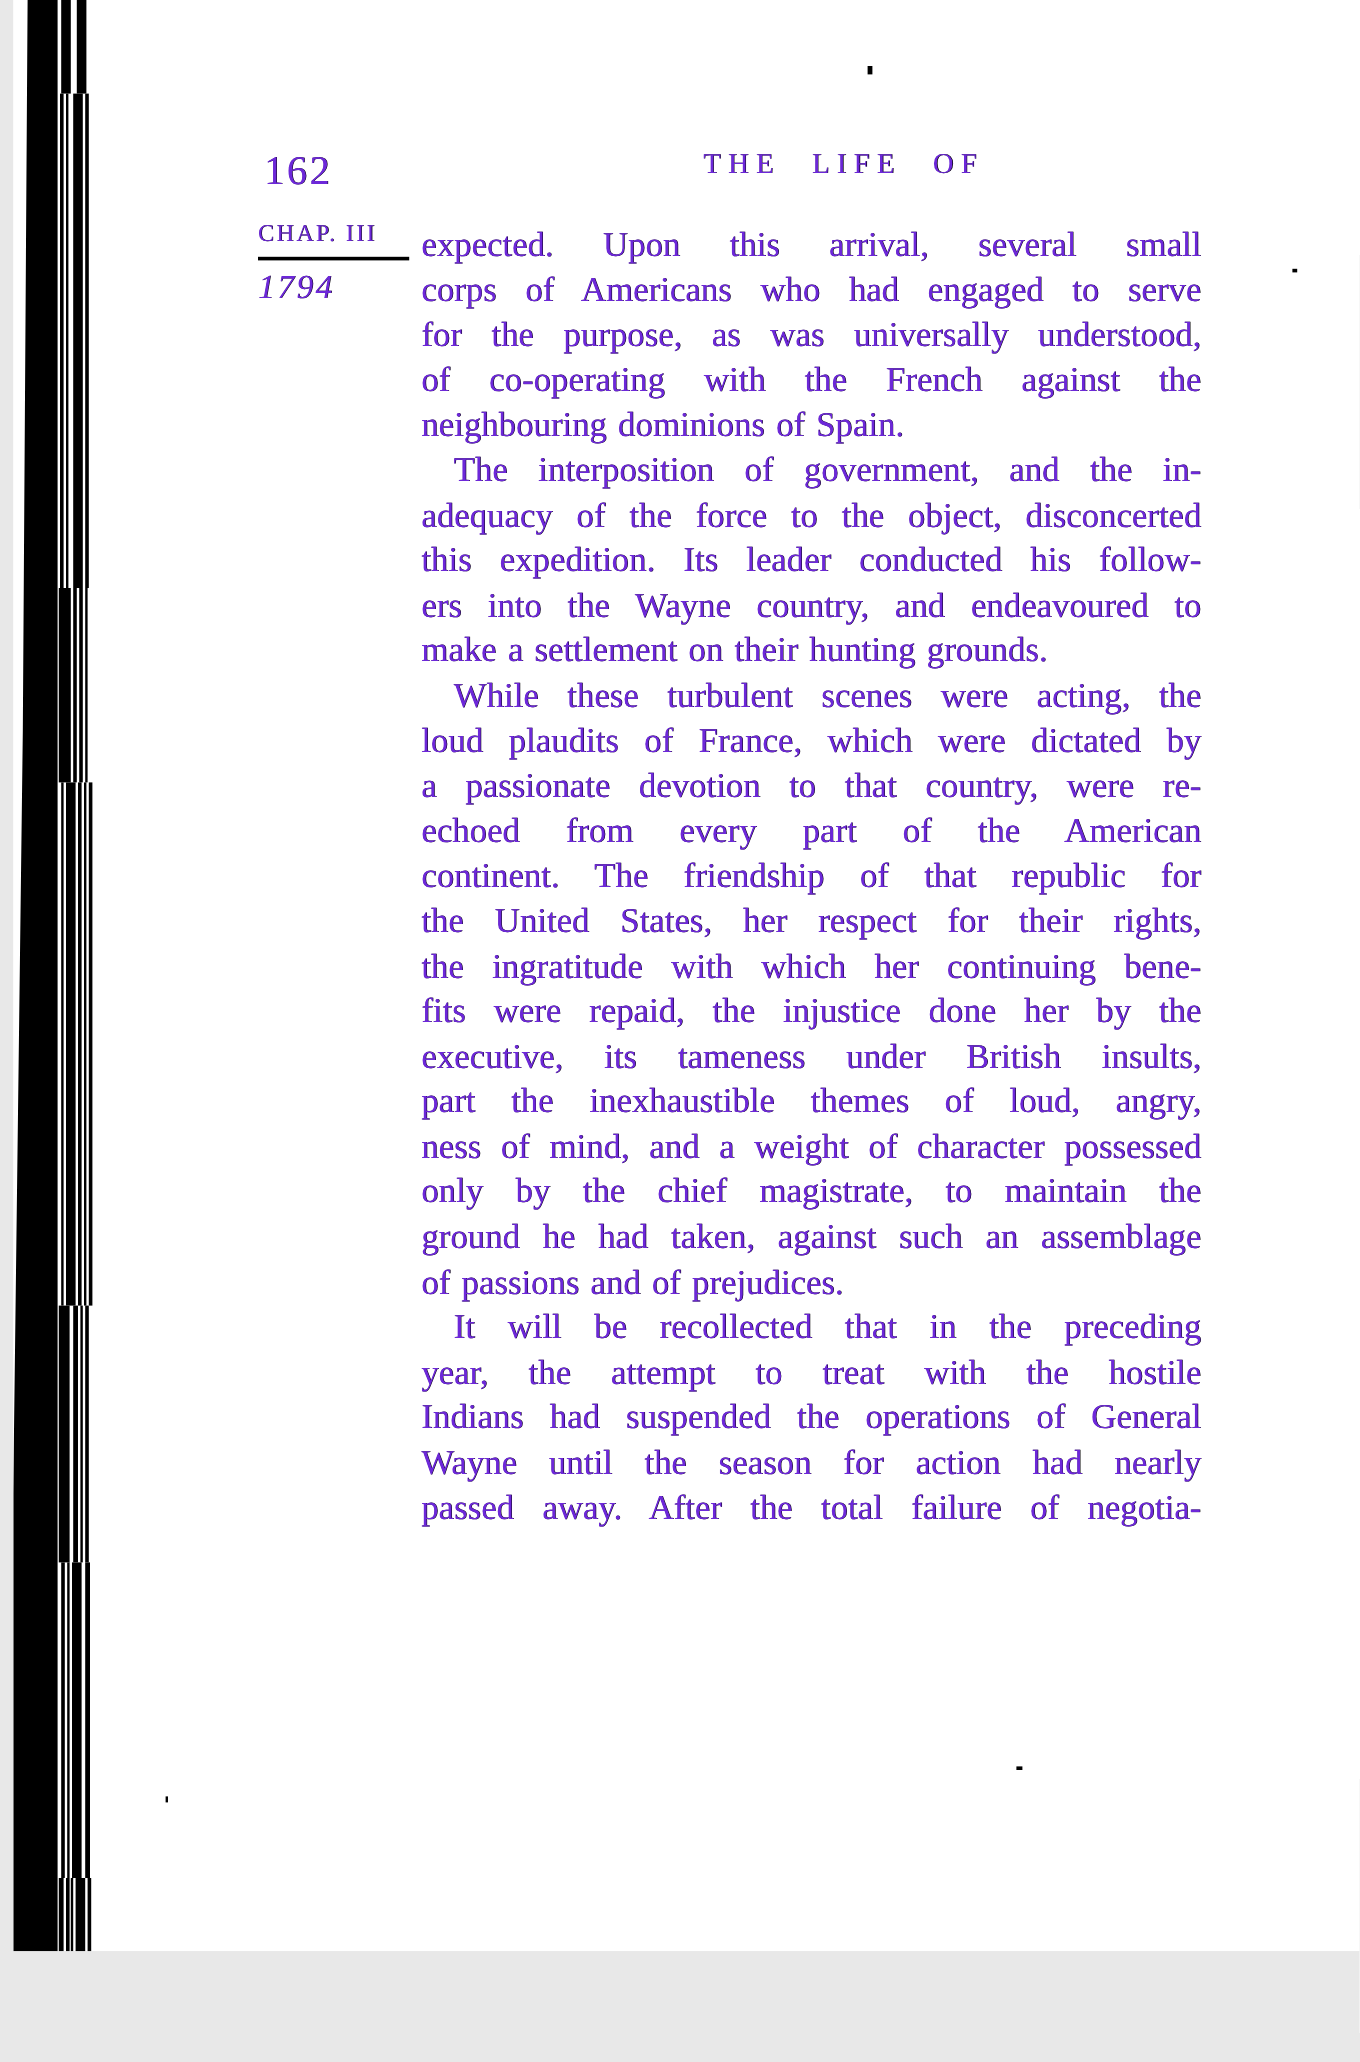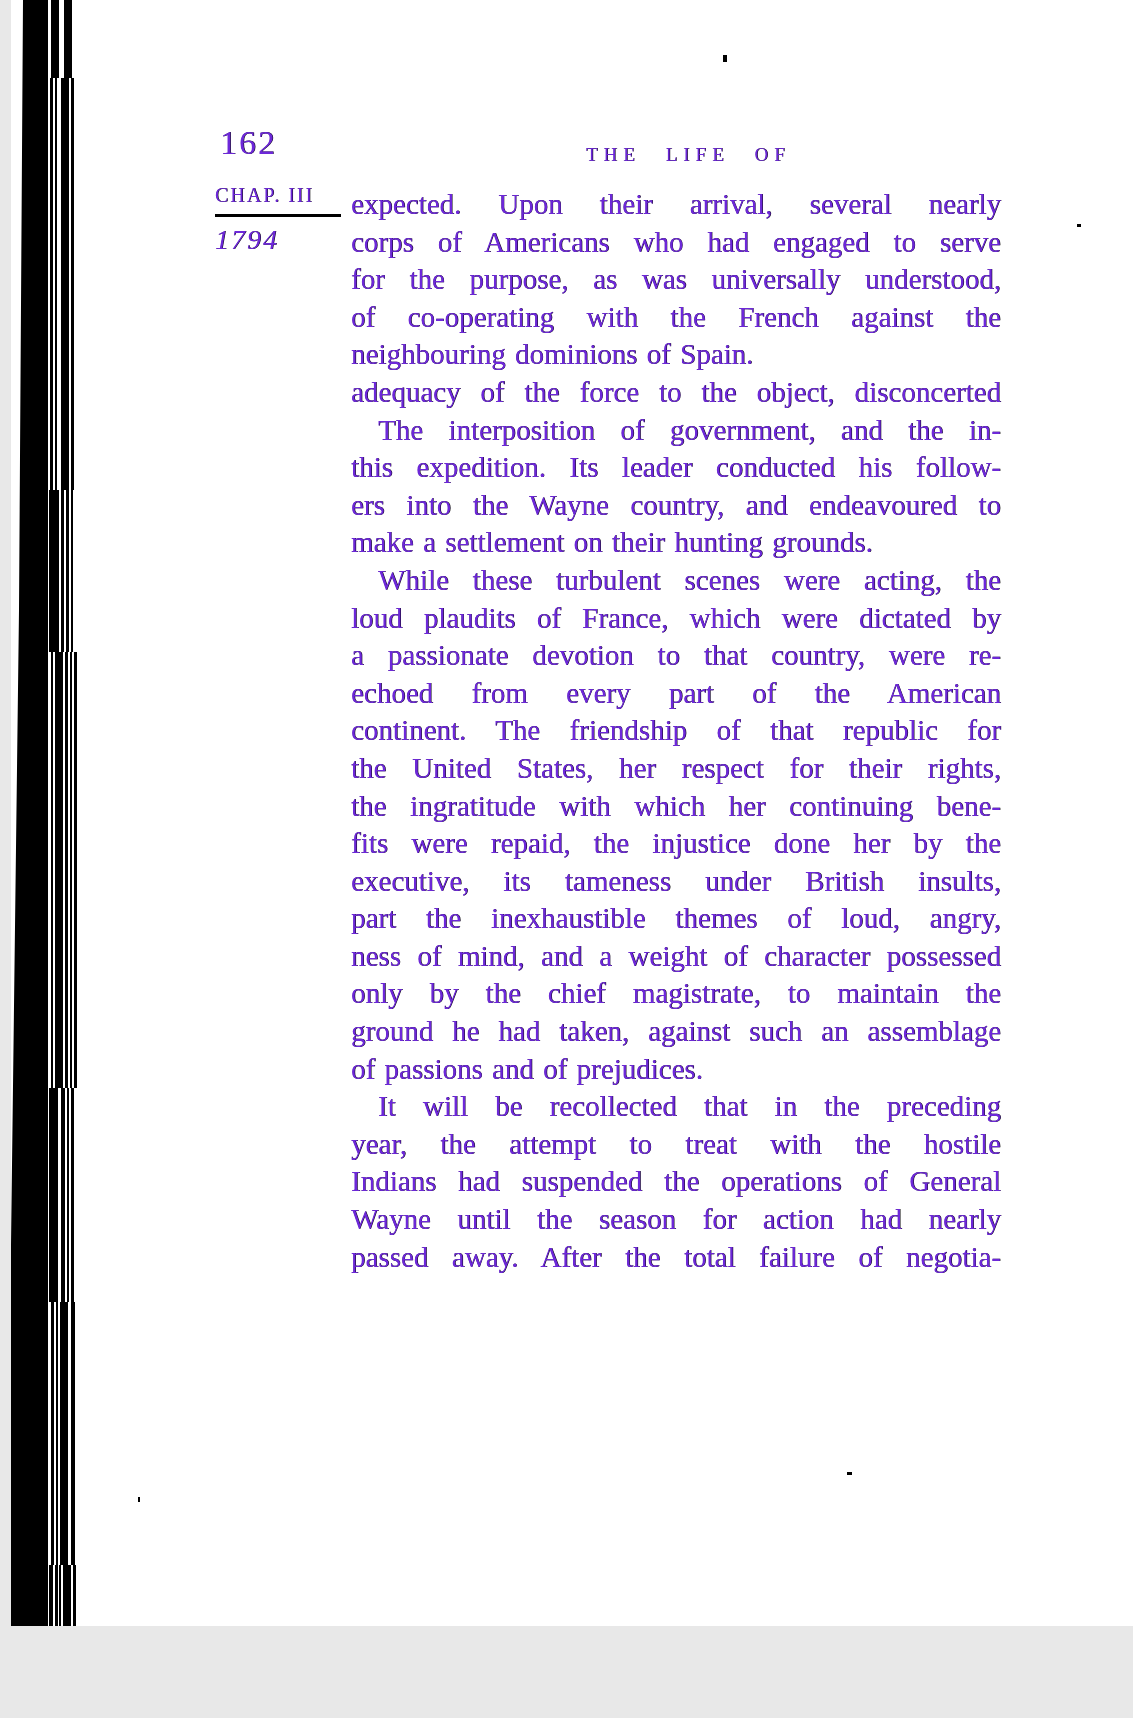--- a/index.html
+++ b/index.html
@@ -12,22 +12,22 @@
     color:#6d28d9;
     margin-left:11px;
   }
   .artifacts{position:absolute;left:0;top:0;}
   .pagenum{
     position:absolute;left:209px;top:124px;
     font-size:34px;letter-spacing:2px;
     text-shadow:0.4px 0 0 #000;
   }
   .runhead{
-    position:absolute;left:575px;top:144px;
-    font-size:19px;letter-spacing:6px;word-spacing:14px;
+    position:absolute;left:575px;top:124px;
+    font-size:24px;letter-spacing:6px;word-spacing:14px;
     text-shadow:0.5px 0 0 #000;
   }
   .margin-note{
     position:absolute;left:204px;top:182px;width:126px;
     text-align:left;
   }
   .chap{
     font-size:20px;line-height:26px;letter-spacing:2px;
     text-shadow:0.5px 0 0 #000;
   }
@@ -100,27 +100,27 @@
 
   <div class="runhead">THE LIFE OF</div>
 
   <div class="margin-note">
     <div class="chap">CHAP. III</div>
     <div class="mrule"></div>
     <div class="year">1794</div>
   </div>
 
   <div class="body-col">
-    <div class="bl j">expected.  Upon their arrival, several nearly</div>
+    <div class="bl j">expected.  Upon this arrival, several small</div>
     <div class="bl j">corps of Americans who had engaged to serve</div>
     <div class="bl j">for the purpose, as was universally understood,</div>
     <div class="bl j">of co-operating with the French against the</div>
     <div class="bl">neighbouring dominions of Spain.</div>
+    <div class="bl j in">The interposition of government, and the in-</div>
     <div class="bl j">adequacy of the force to the object, disconcerted</div>
-    <div class="bl j in">The interposition of government, and the in-</div>
     <div class="bl j">this expedition.  Its leader conducted his follow-</div>
     <div class="bl j">ers into the Wayne country, and endeavoured to</div>
     <div class="bl">make a settlement on their hunting grounds.</div>
     <div class="bl j in">While these turbulent scenes were acting, the</div>
     <div class="bl j">loud plaudits of France, which were dictated by</div>
     <div class="bl j">a passionate devotion to that country, were re-</div>
     <div class="bl j">echoed from every part of the American</div>
     <div class="bl j">continent.  The friendship of that republic for</div>
     <div class="bl j">the United States, her respect for their rights,</div>
     <div class="bl j">the ingratitude with which her continuing bene-</div>

